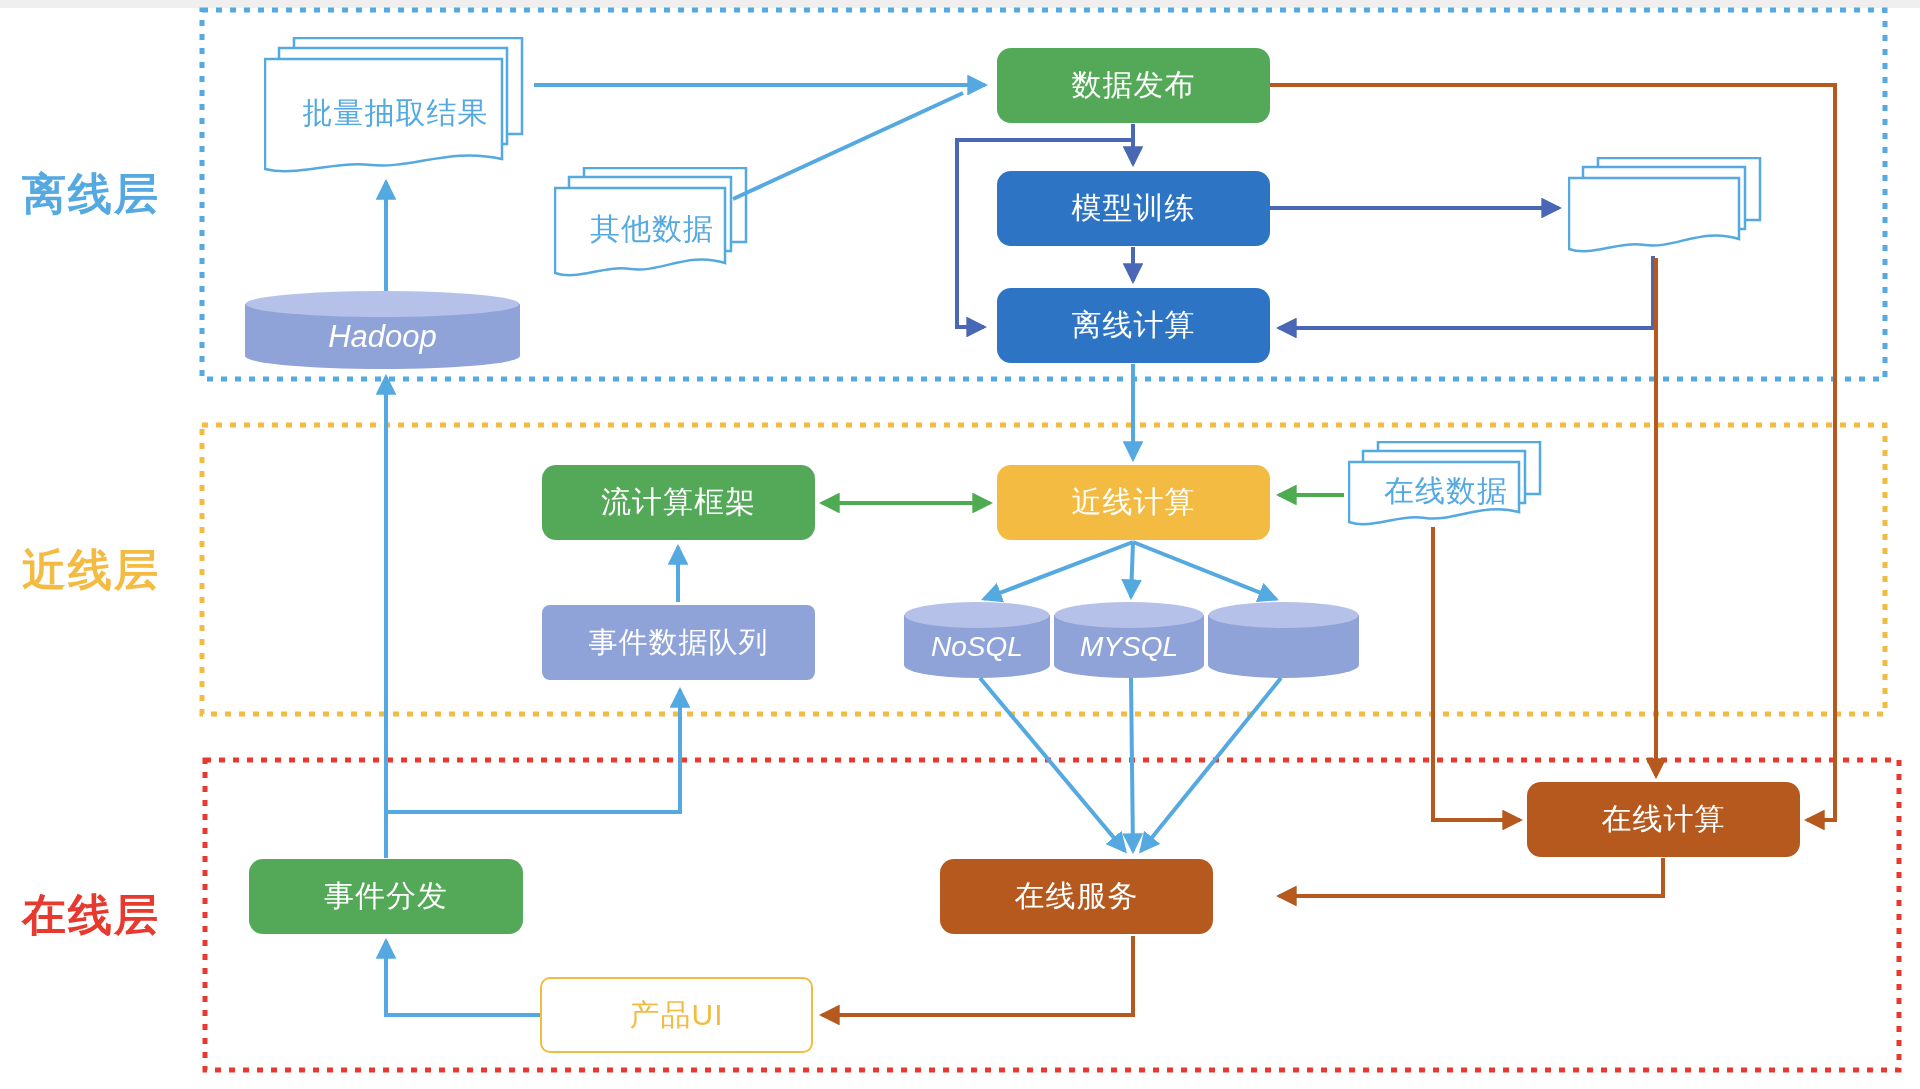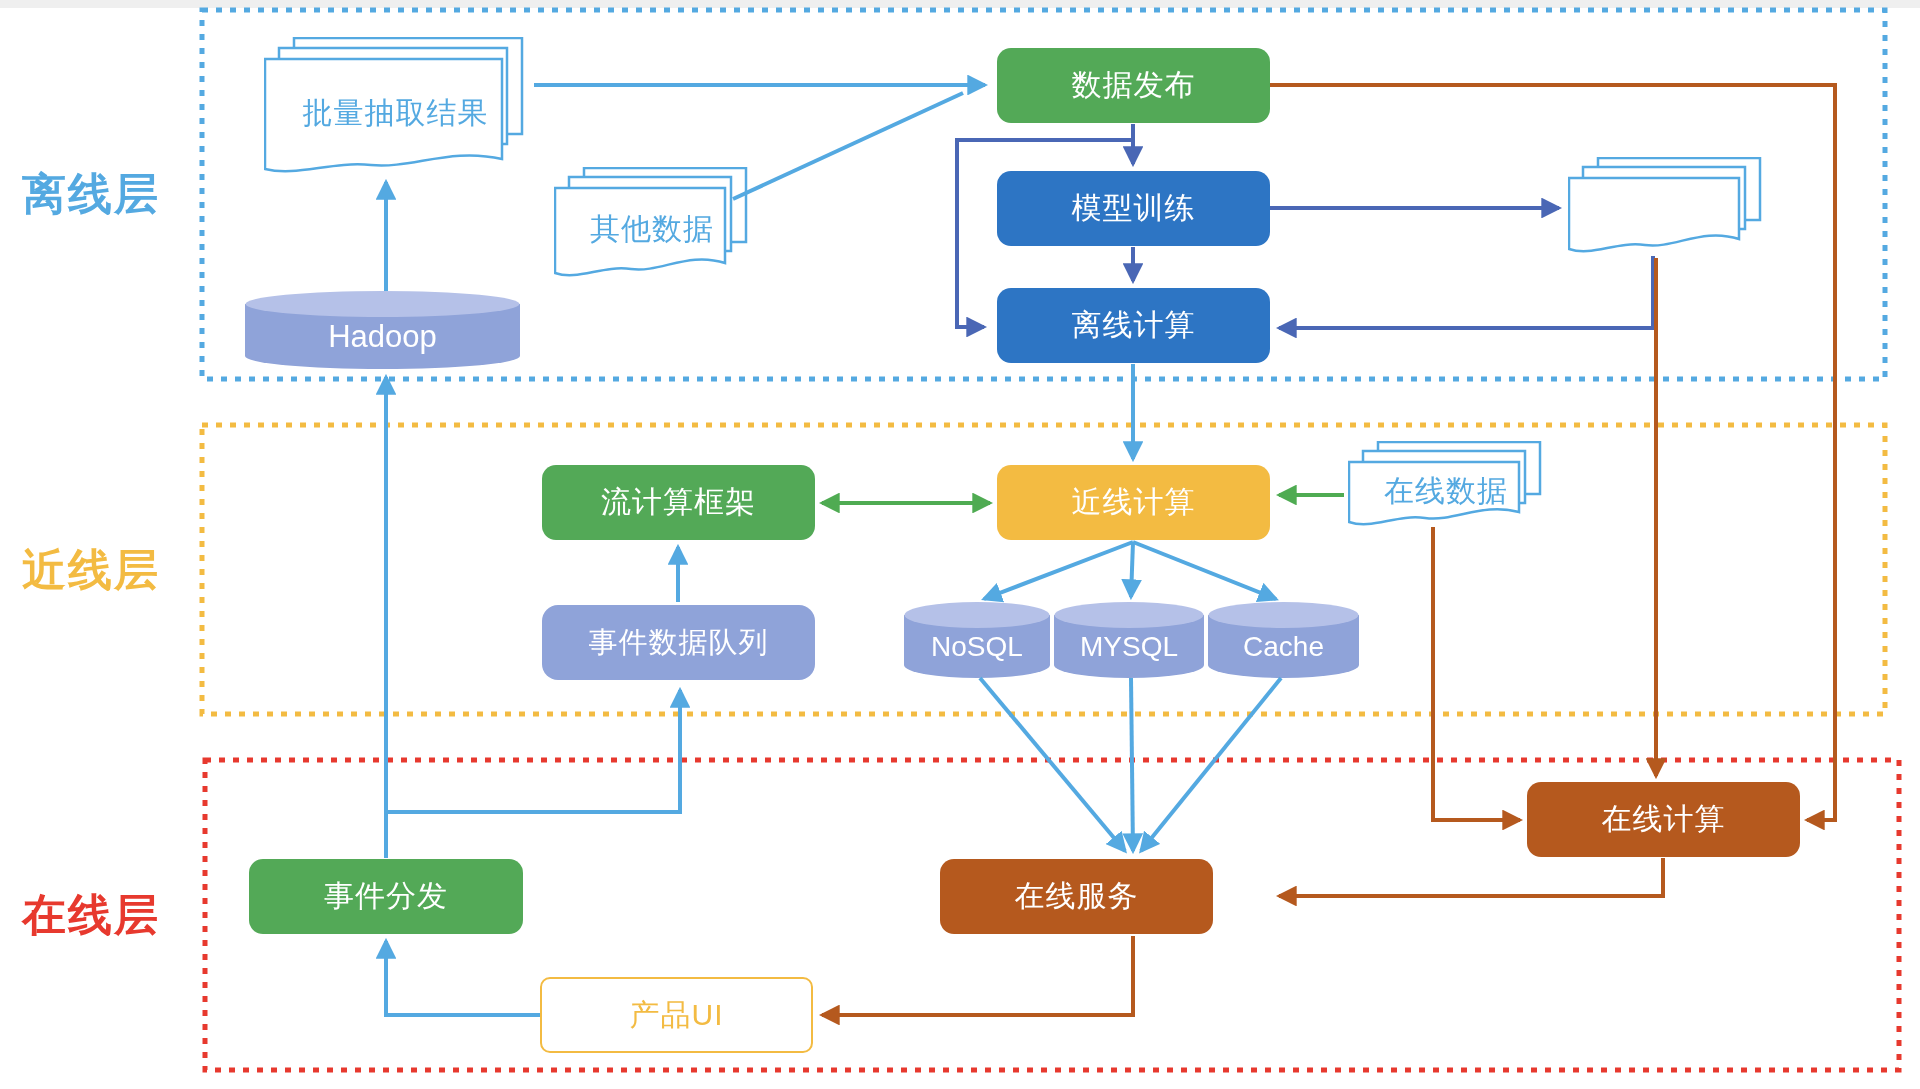--- a/index.html
+++ b/index.html
@@ -14,37 +14,37 @@
   .lbl-nearline{left:22px;top:548px;color:var(--c-amber);}
   .lbl-online{left:22px;top:893px;color:var(--c-red);}
   
   .node{
     position:absolute;display:flex;align-items:center;justify-content:center;
     border-radius:14px;color:#fff;font-size:30px;letter-spacing:1px;box-sizing:border-box;
   }
   .green{background:var(--c-green);}
   .dblue{background:var(--c-darkblue);}
   .amber-box{background:var(--c-amber);}
-  .peri-box{background:var(--c-peri);border-radius:16px;}
+  .peri-box{background:var(--c-peri);border-radius:8px;}
   .brown-box{background:var(--c-brown);}
   .ui-box{background:#fff;border:2px solid var(--c-amber);color:var(--c-amber);border-radius:10px;}
   
   .doc{position:absolute;}
   .doc svg{position:absolute;left:0;top:0;}
   .doc .doc-label{
     position:absolute;left:0;display:flex;align-items:center;justify-content:center;
     color:var(--c-lightblue);font-size:30px;letter-spacing:1px;padding-left:12px;
   }
   .doc-page{fill:#ffffff;stroke:var(--c-lightblue);stroke-width:2.5;}
   
   .cyl{position:absolute;}
   .cyl svg{position:absolute;left:0;top:0;}
   .cyl .cyl-label{
     position:absolute;left:0;top:14px;right:0;bottom:0;display:flex;align-items:center;justify-content:center;
-    color:#fff;font-size:28px;
+    color:#fff;font-size:28px;font-style:italic;
   }
   .cyl-body{fill:var(--c-peri);}
   .cyl-top{fill:var(--c-perilight);}
   
   .overlay{position:absolute;left:0;top:0;z-index:6;pointer-events:none;}
   .s-lb{stroke:var(--c-lightblue);stroke-width:4;fill:none;}
   .s-in{stroke:var(--c-indigo);stroke-width:4;fill:none;}
   .s-gr{stroke:var(--c-green2);stroke-width:4;fill:none;}
   .s-or{stroke:var(--c-brown);stroke-width:4;fill:none;}
   .f-lb{fill:var(--c-lightblue);}
@@ -181,21 +181,20 @@
     <ellipse class="cyl-top" cx="75" cy="13" rx="74.5" ry="13"></ellipse>
   </svg>
   <div class="cyl-label">MYSQL</div>
 </div>
 
 <div class="cyl" style="left:1208px;top:602px;width:151px;height:76px;">
   <svg width="151" height="76">
     <path class="cyl-body" d="M0,13 L0,63 A75.5,13 0 0 0 151,63 L151,13 Z"></path>
     <ellipse class="cyl-top" cx="75.5" cy="13" rx="75" ry="13"></ellipse>
   </svg>
-  <div class="cyl-label">Cache</div>
 </div>
 
 <div class="node green" style="left:997px;top:48px;width:273px;height:75px;">数据发布</div>
 <div class="node dblue" style="left:997px;top:171px;width:273px;height:75px;">模型训练</div>
 <div class="node dblue" style="left:997px;top:288px;width:273px;height:75px;">离线计算</div>
 <div class="node green" style="left:542px;top:465px;width:273px;height:75px;">流计算框架</div>
 <div class="node amber-box" style="left:997px;top:465px;width:273px;height:75px;">近线计算</div>
 <div class="node peri-box" style="left:542px;top:605px;width:273px;height:75px;font-size:29px;">事件数据队列</div>
 <div class="node green" style="left:249px;top:859px;width:274px;height:75px;">事件分发</div>
 <div class="node brown-box" style="left:940px;top:859px;width:273px;height:75px;">在线服务</div>

